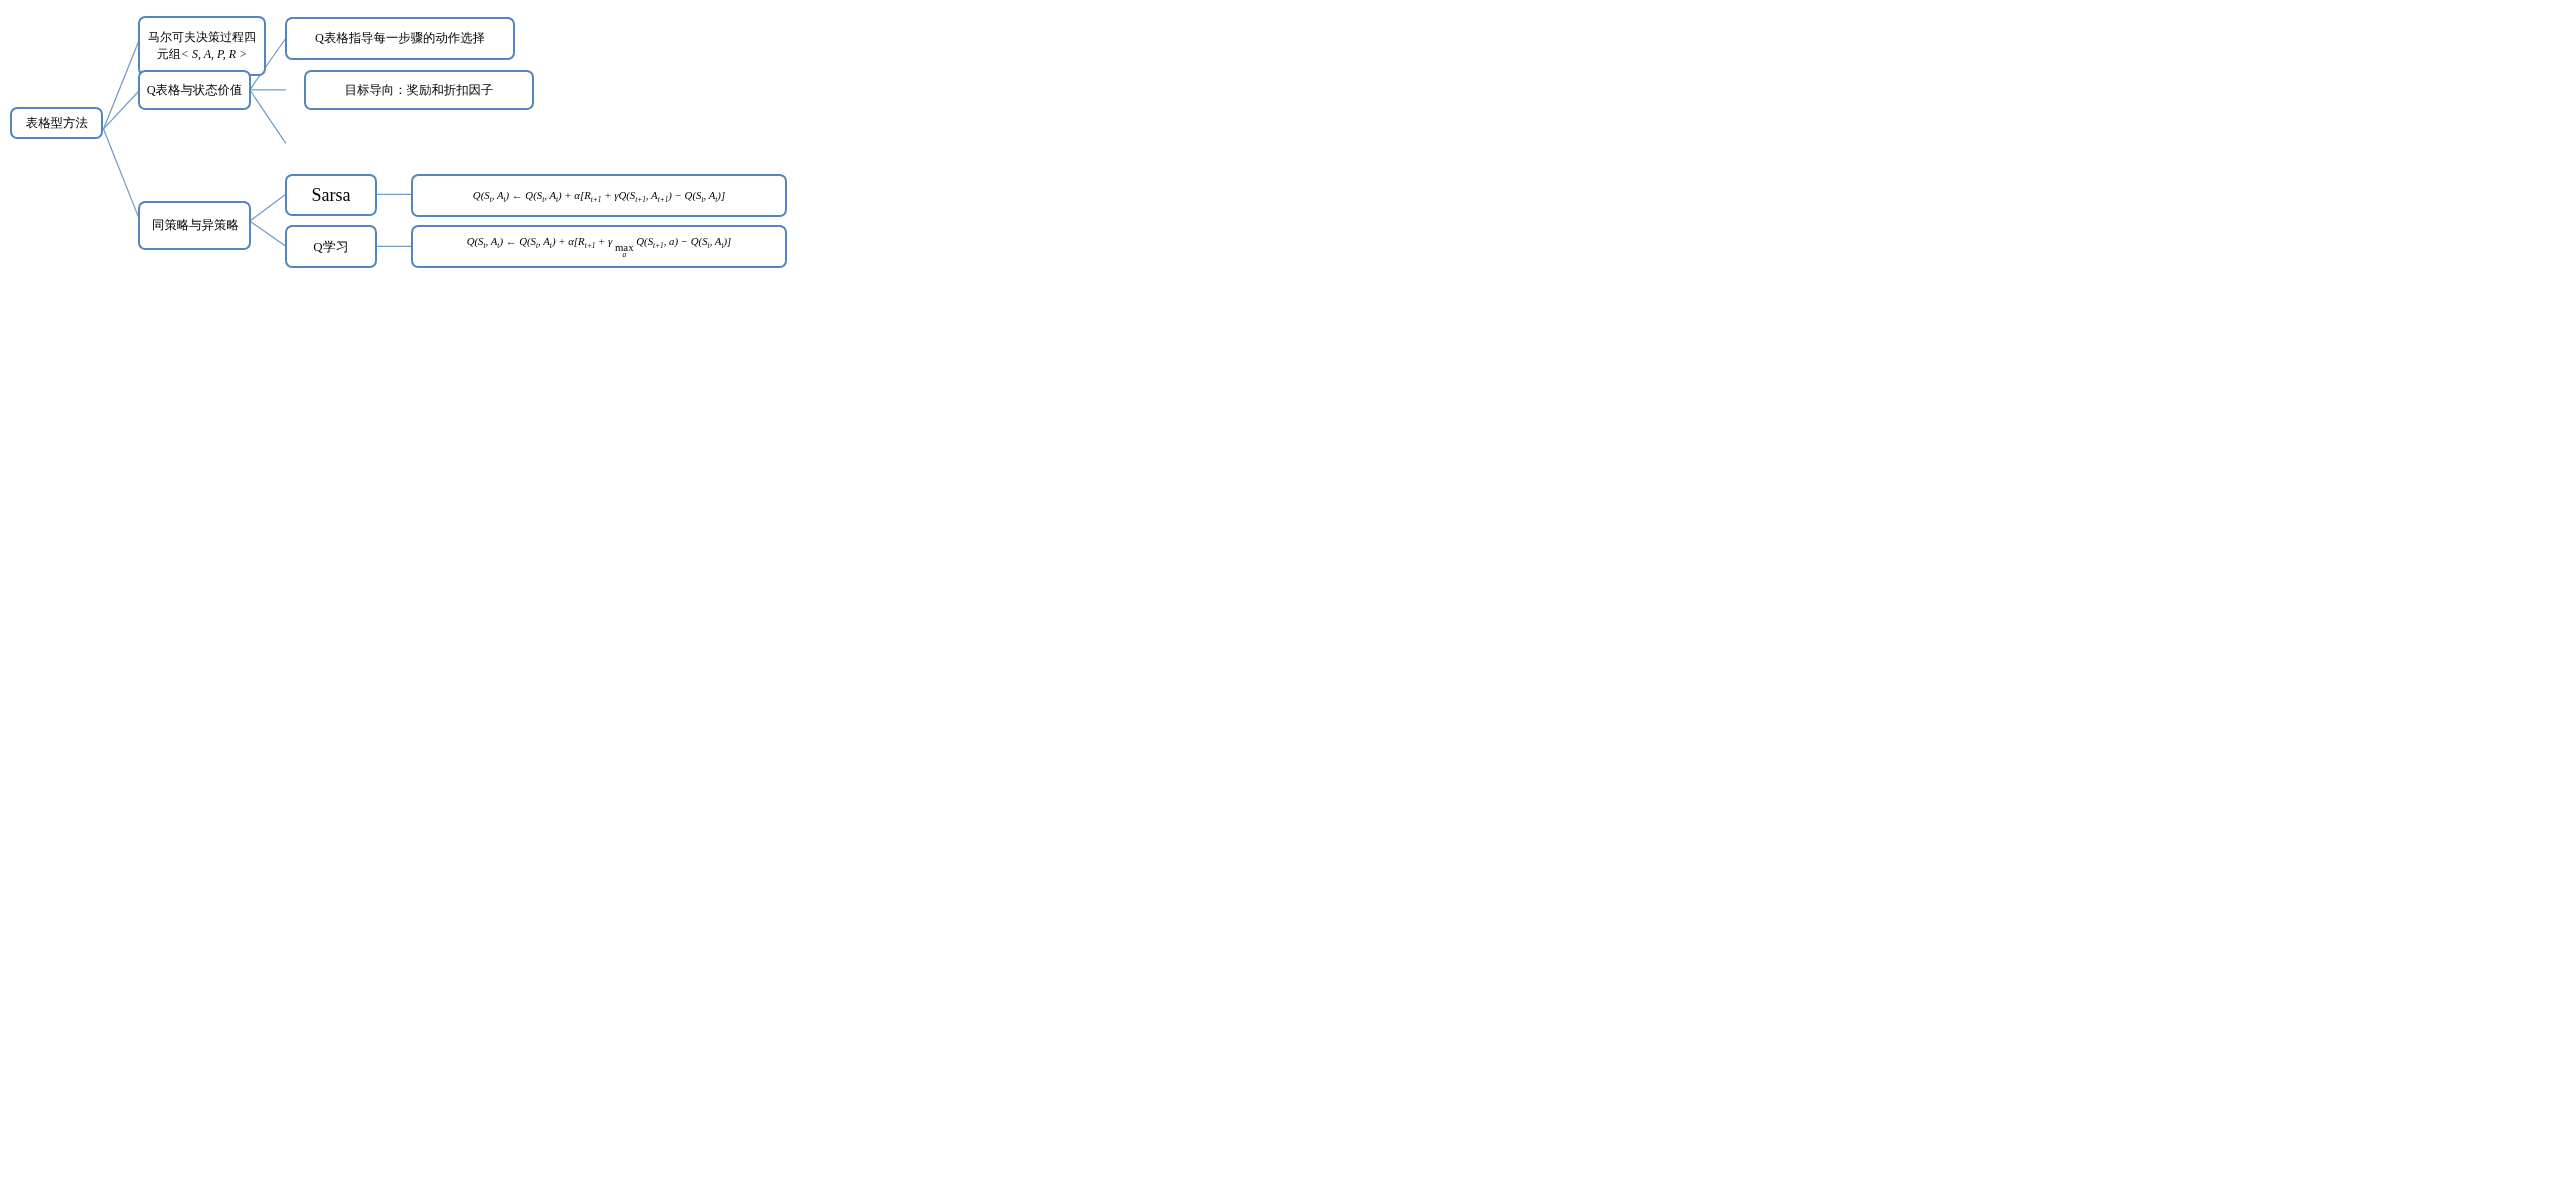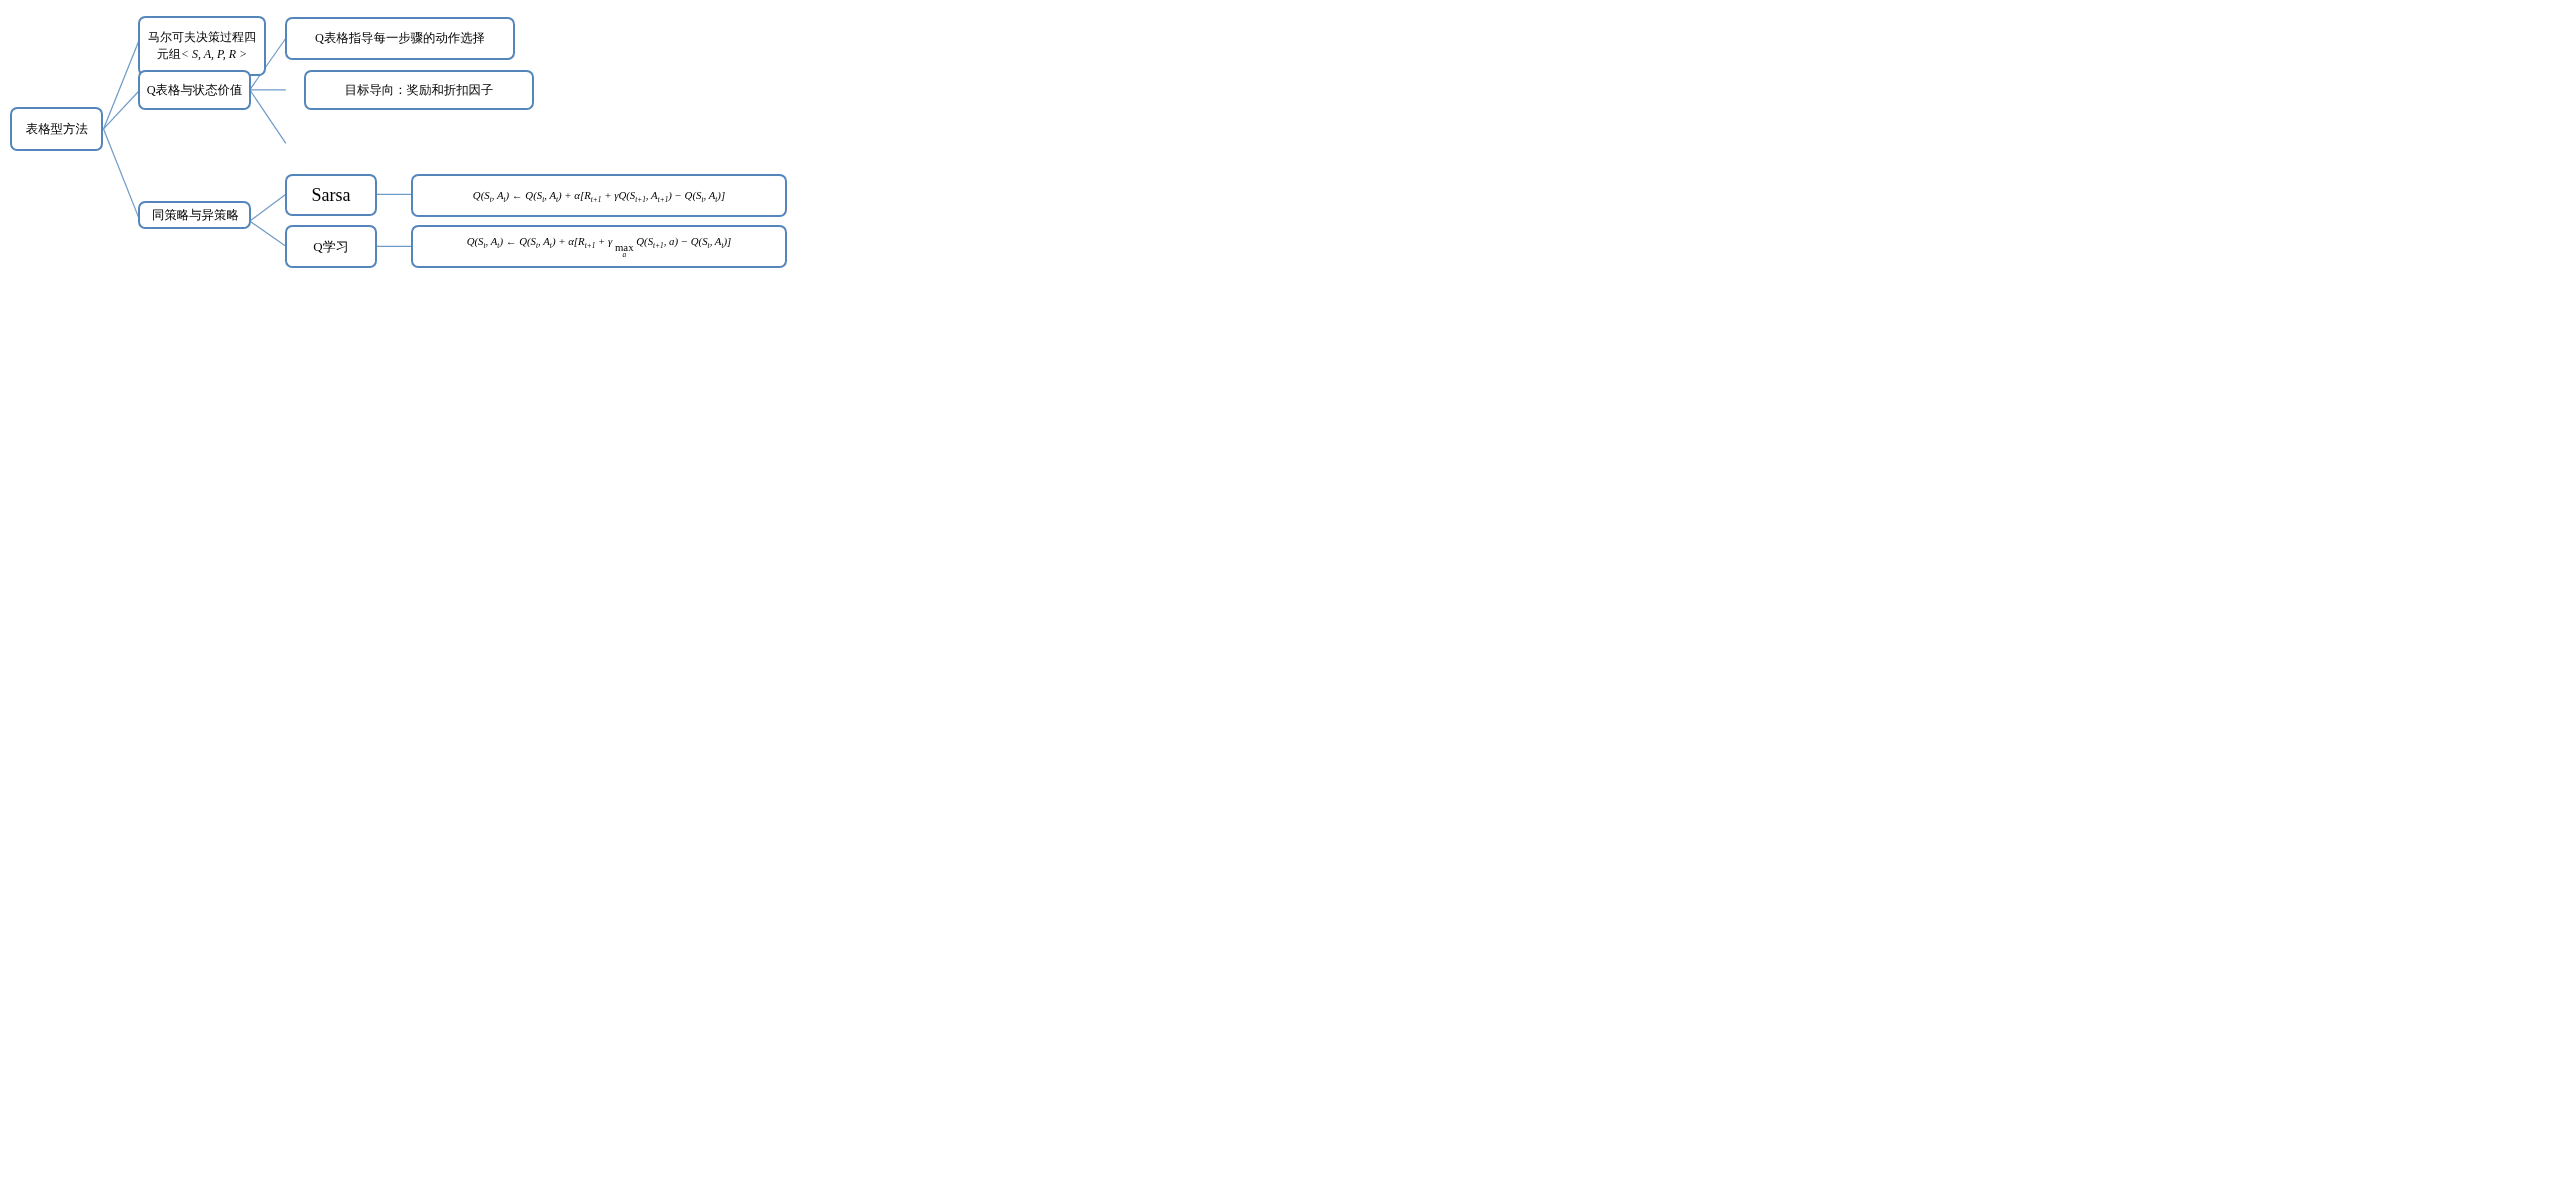--- a/index.html
+++ b/index.html
@@ -56,27 +56,27 @@
     display: inline-flex;
     flex-direction: column;
     align-items: center;
     vertical-align: -0.62em;
     line-height: 0.95;
   }
   .maxstack .max-top { font-style: normal; }
   .maxstack .max-sub { font-style: italic; font-size: 0.68em; }
 
   
-  .n-root       { left: 10.3px;  top: 107px; width: 93px; height: 44px; }
+  .n-root       { left: 10.3px;  top: 107px; width: 93px; height: 32px; }
   .n-mdp        { left: 138px; top: 15.5px;  width: 128px; height: 60px; font-size: 12px; }
   .n-qtable     { left: 138px; top: 70px; width: 113px; height: 40px; }
   .n-qstep      { left: 285px; top: 17px;  width: 230px; height: 43px; }
   .n-goal       { left: 285px; top: 70px; width: 230px; height: 40px; margin-left: 19px; }
   .n-viter      { left: 285px; top: 123px; width: 366px; height: 42px; }
-  .n-policy     { left: 138px; top: 201px; width: 113px; height: 28px; padding-left: 7px; }
+  .n-policy     { left: 138px; top: 201px; width: 113px; height: 49px; padding-left: 7px; }
   .n-sarsa      { left: 285px; top: 174px; width: 92px; height: 42px; font-size: 18px; }
   .n-qlearn     { left: 285px; top: 225px; width: 92px; height: 43px; font-size: 13px; }
   .n-sarsa-f    { left: 411px; top: 174px; width: 376px; height: 43px; }
   .n-qlearn-f   { left: 411px; top: 225px; width: 376px; height: 43px; }
 </style>
 </head>
 <body>
 
 <div class="canvas">
 

